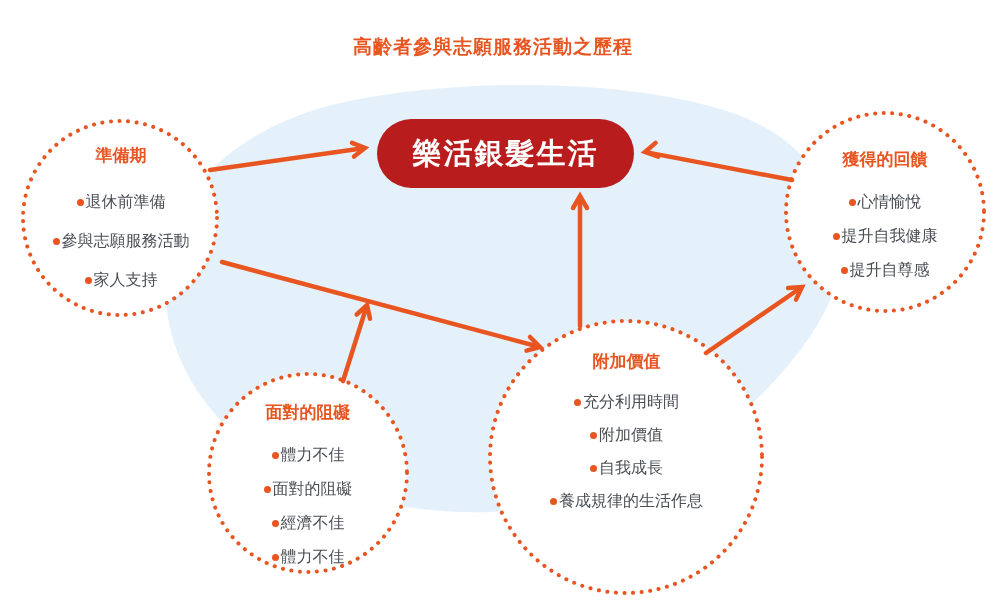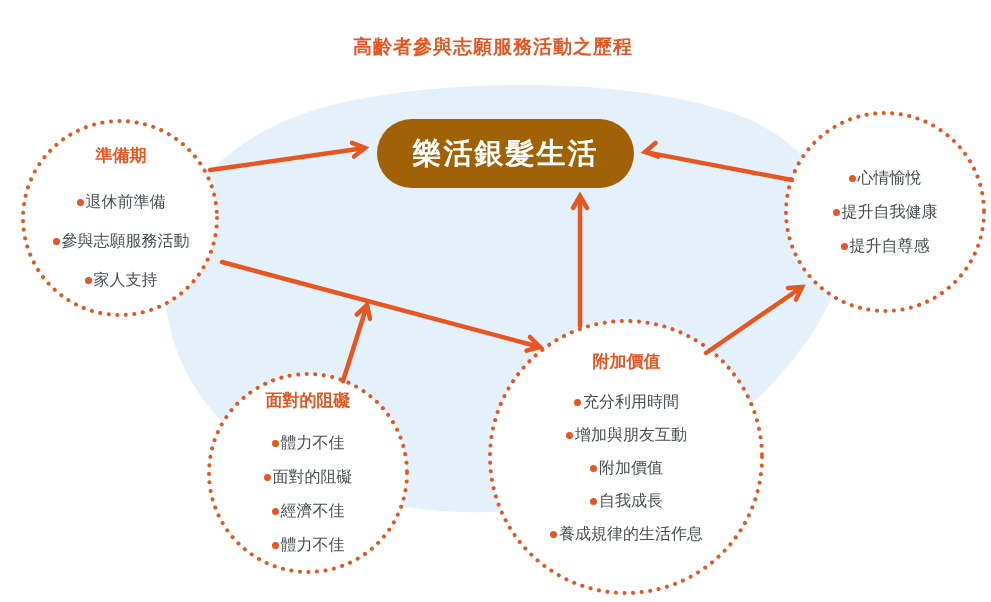--- a/index.html
+++ b/index.html
@@ -26,21 +26,21 @@
     text-align: center;
     font-size: 19px;
     font-weight: bold;
     color: #E85520;
     letter-spacing: 1px;
   }
   #center-pill {
     position: absolute;
     left: 377px; top: 119px;
     width: 257px; height: 69px;
-    background: #a16207;
+    background: #b91c1c;
     border-radius: 35px;
     display: flex;
     align-items: center;
     justify-content: center;
     color: #ffffff;
     font-size: 29px;
     font-weight: bold;
     letter-spacing: 2px;
   }
   .node {
@@ -73,21 +73,21 @@
     flex: 0 0 auto;
   }
   #node-preparation { left: 15px;  top: 143px; width: 212px; }
   #node-preparation ul { margin-top: 16px; }
   #node-preparation li { height: 39px; }
 
   #node-feedback { left: 782px; top: 147px; width: 206px; }
   #node-feedback ul { margin-top: 14px; }
   #node-feedback li { height: 34px; }
 
-  #node-obstacles { left: 205px; top: 388px; width: 206px; }
+  #node-obstacles { left: 205px; top: 400px; width: 206px; }
   #node-obstacles ul { margin-top: 14px; font-family: Liberation Mono, monospace; }
   #node-obstacles li { height: 34px; }
 
   #node-added-value { left: 494px; top: 349px; width: 265px; }
   #node-added-value ul { margin-top: 13px; }
   #node-added-value li { height: 33px; }
 </style>
 </head>
 <body>
 
@@ -153,20 +153,21 @@
           <span>參與志願服務活動</span>
         </li>
       <li>
           <span class="dot"></span>
           <span>家人支持</span>
         </li>
     </ul>
   </div>
 
   <div class="node" id="node-feedback">
+    <div class="node-title">獲得的回饋</div>
     <ul>
       <li>
           <span class="dot"></span>
           <span>心情愉悅</span>
         </li>
       <li>
           <span class="dot"></span>
           <span>提升自我健康</span>
         </li>
       <li>
@@ -200,24 +201,20 @@
 
   <div class="node" id="node-added-value">
     <div class="node-title">附加價值</div>
     <ul>
       <li>
           <span class="dot"></span>
           <span>充分利用時間</span>
         </li>
       <li>
           <span class="dot"></span>
-          <span>增加與朋友互動</span>
-        </li>
-      <li>
-          <span class="dot"></span>
           <span>附加價值</span>
         </li>
       <li>
           <span class="dot"></span>
           <span>自我成長</span>
         </li>
       <li>
           <span class="dot"></span>
           <span>養成規律的生活作息</span>
         </li>

